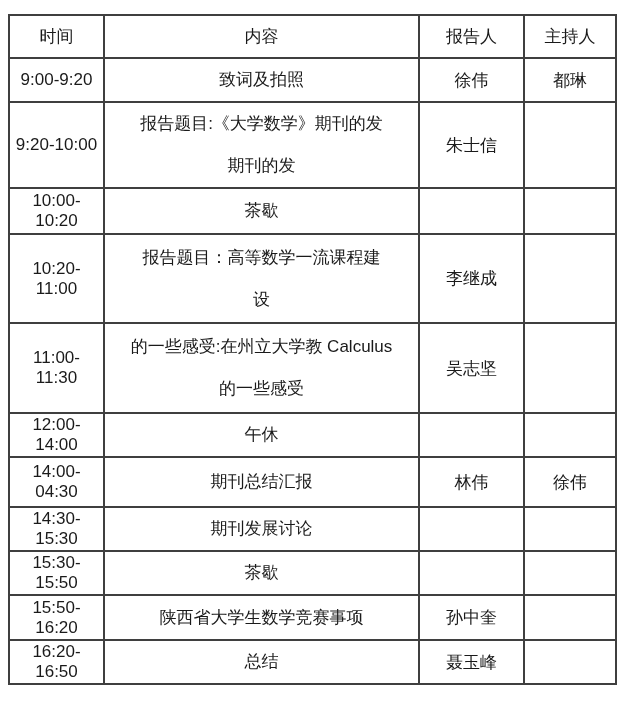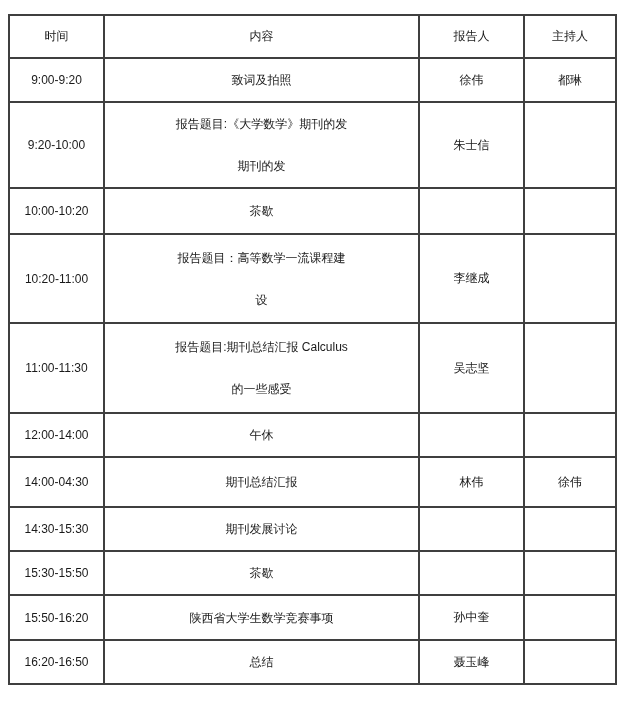--- a/index.html
+++ b/index.html
@@ -22,21 +22,21 @@
     width: 607px;
     border-collapse: collapse;
     table-layout: fixed;
   }
   table.schedule th,
   table.schedule td {
     border: 2px solid #3f3f3f;
     padding: 0 4px;
     text-align: center;
     vertical-align: middle;
-    font-size: 12px;
+    font-size: 17px;
     font-weight: normal;
     overflow: hidden;
   }
   td.time {
     font-size: 17px;
     letter-spacing: 0px;
   }
   td.content .line {
     display: block;
     line-height: 42px;
@@ -96,21 +96,21 @@
         <td class="content">
           <span class="line">报告题目：高等数学一流课程建</span>
           <span class="line">设</span>
         </td>
         <td class="speaker">李继成</td>
         <td class="host"></td>
       </tr>
       <tr style="height:90px">
         <td class="time">11:00-11:30</td>
         <td class="content">
-          <span class="line">报告题目:期刊总结汇报 Calculus</span>
+          <span class="line">的一些感受:在州立大学教 Calculus</span>
           <span class="line">的一些感受</span>
         </td>
         <td class="speaker">吴志坚</td>
         <td class="host"></td>
       </tr>
       <tr style="height:41px">
         <td class="time">12:00-14:00</td>
         <td class="content">
           <span class="line">午休</span>
 

